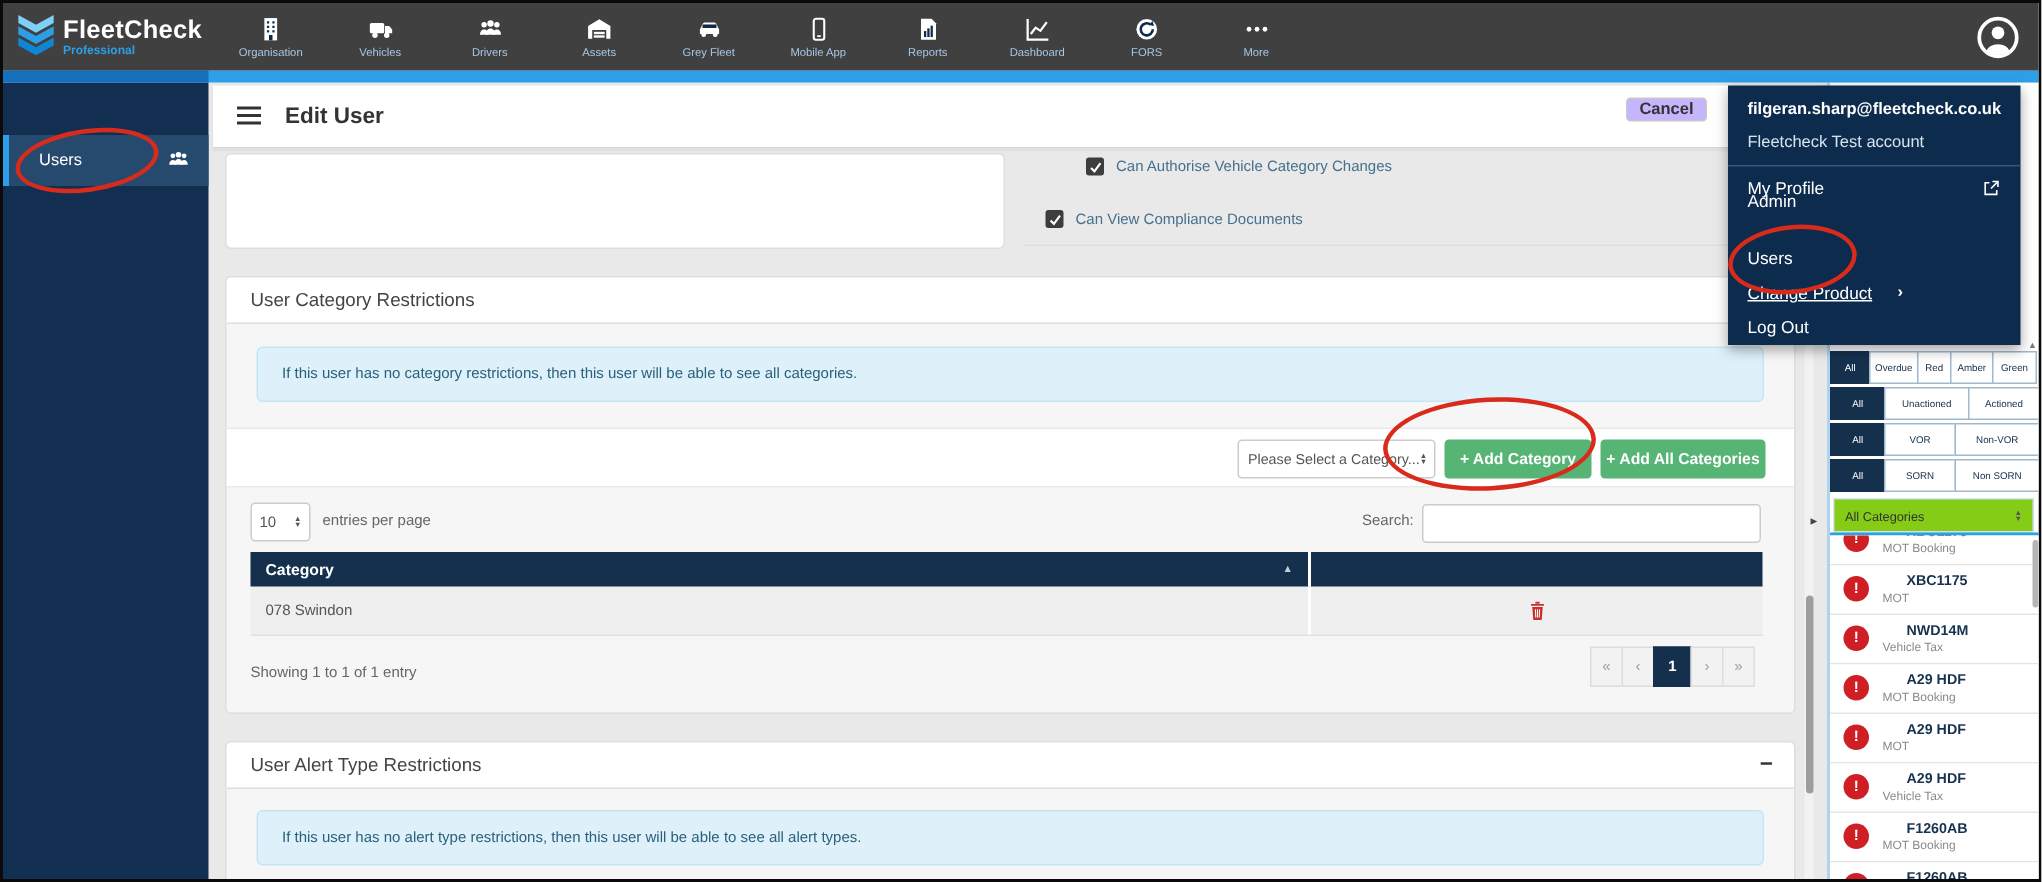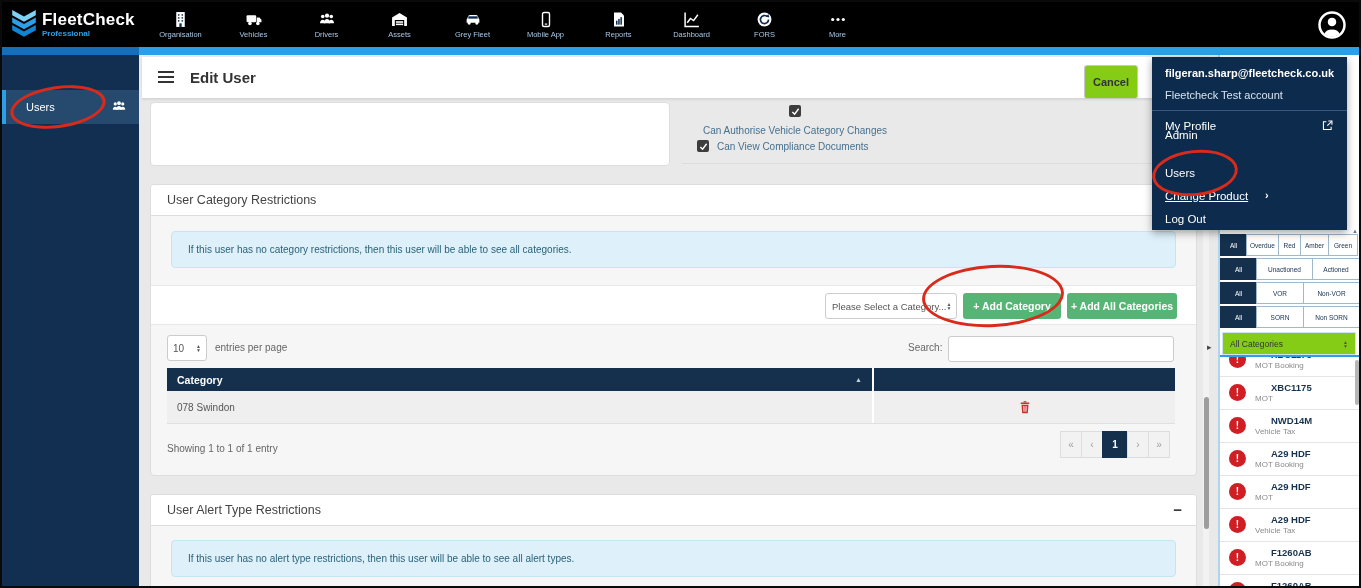--- a/index.html
+++ b/index.html
@@ -2,21 +2,21 @@
 <html><head>
 <meta charset="utf-8">
 <style>
   * { margin:0; padding:0; box-sizing:border-box; }
   body { font-family:"Liberation Sans", sans-serif; background:#fff; }
   #frame { position:relative; width:1361px; height:588px; border:2px solid #0a0a0a;
            background:#e9e9e9; overflow:hidden; }
   .abs { position:absolute; }
 
   
-  #topnav { left:0; top:0; width:100%; height:45px; background:#000000; z-index:3;padding-left:20px; }
+  #topnav { left:0; top:0; width:100%; height:45px; background:#404040; z-index:3;padding-left:20px; }
   #brand { left:10px; top:2px; height:41px; display:flex; align-items:center; gap:6px; }
   #brand-text { display:flex; flex-direction:column; line-height:1; }
   #brand-name { color:#fff; font-size:17px; font-weight:bold; letter-spacing:.2px; }
   #brand-sub { color:#2d9fe8; font-size:8px; font-weight:bold; margin-top:2px; }
   #nav-items { left:142px; top:0; height:45px; display:flex; }
   .nav-item { width:73px; height:45px; display:flex; flex-direction:column; align-items:center;
               justify-content:center; gap:2px; cursor:pointer; }
   .nav-item .lbl { font-size:7.5px; color:#a8c7e4; white-space:nowrap; }
   #avatar-btn { right:12px; top:8px; width:30px; height:30px; }
 
@@ -32,21 +32,21 @@
   #sidebar-users .lbl { color:#fff; font-size:11px; margin-left:24px; }
   #sidebar-users .ic { position:absolute; right:12px; top:9px; }
 
   
   #main-header { left:140px; top:55px; width:1070px; height:42px; background:#fff;
                  border-bottom:1px solid #d6d6d6; box-shadow:0 1px 2px rgba(0,0,0,.08); z-index:1; }
   #hamburger { position:absolute; left:16px; top:14px; width:16px; height:12px;
                display:flex; flex-direction:column; justify-content:space-between; cursor:pointer; }
   #hamburger div { height:2px; background:#333; }
   #page-title { position:absolute; left:48px; top:12px; font-size:15px; font-weight:bold; color:#333; }
-  #cancel-btn { position:absolute; left:942px; top:8px; width:54px; height:34px; background:#84cc16;
+  #cancel-btn { position:absolute; left:942px; top:8px; width:54px; height:16px; background:#c4b5fd;
                 border:1px solid #c8c8c8; border-radius:3px; font-size:11px; font-weight:bold; color:#333;
                 display:flex; align-items:center; justify-content:center; cursor:pointer; }
 
   
   #empty-panel { left:148px; top:100px; width:520px; height:64px; background:#fff;
                  border:1px solid #ddd; border-radius:4px; }
   .perm { position:absolute; display:flex; align-items:center; gap:8px; }
   .cb { width:12px; height:12px; background:#3d3d3d; border-radius:2px; display:flex;
         align-items:center; justify-content:center; }
   .perm .lbl { font-size:10px; color:#46708e; }
@@ -313,21 +313,21 @@
     <div id="hamburger">
         <div></div>
         <div></div>
         <div></div>
       </div>
     <span id="page-title">Edit User</span>
     <div id="cancel-btn">Cancel</div>
   </div>
 
   <div id="empty-panel" class="abs"></div>
-  <div class="perm" style="left:701px; top:103px;flex-direction:column;">
+  <div class="perm" style="left:722px; top:103px;">
     <span class="cb">
       <svg width="9" height="9" viewBox="0 0 10 10">
           <polyline points="1.5,5.5 4,8 8.5,2" stroke="#fff" stroke-width="1.6" fill="none"></polyline>
         </svg>
     </span>
     <span class="lbl">Can Authorise Vehicle Category Changes</span>
   </div>
   <div class="perm" style="left:695px; top:138px;">
     <span class="cb">
       <svg width="9" height="9" viewBox="0 0 10 10">

